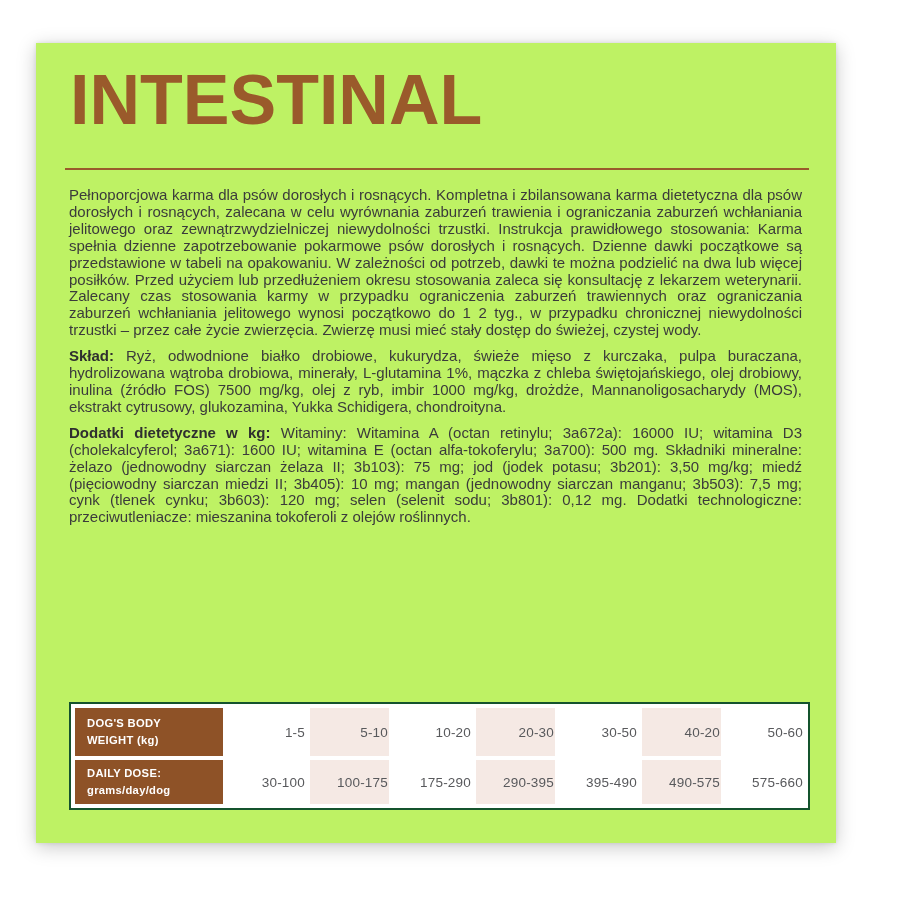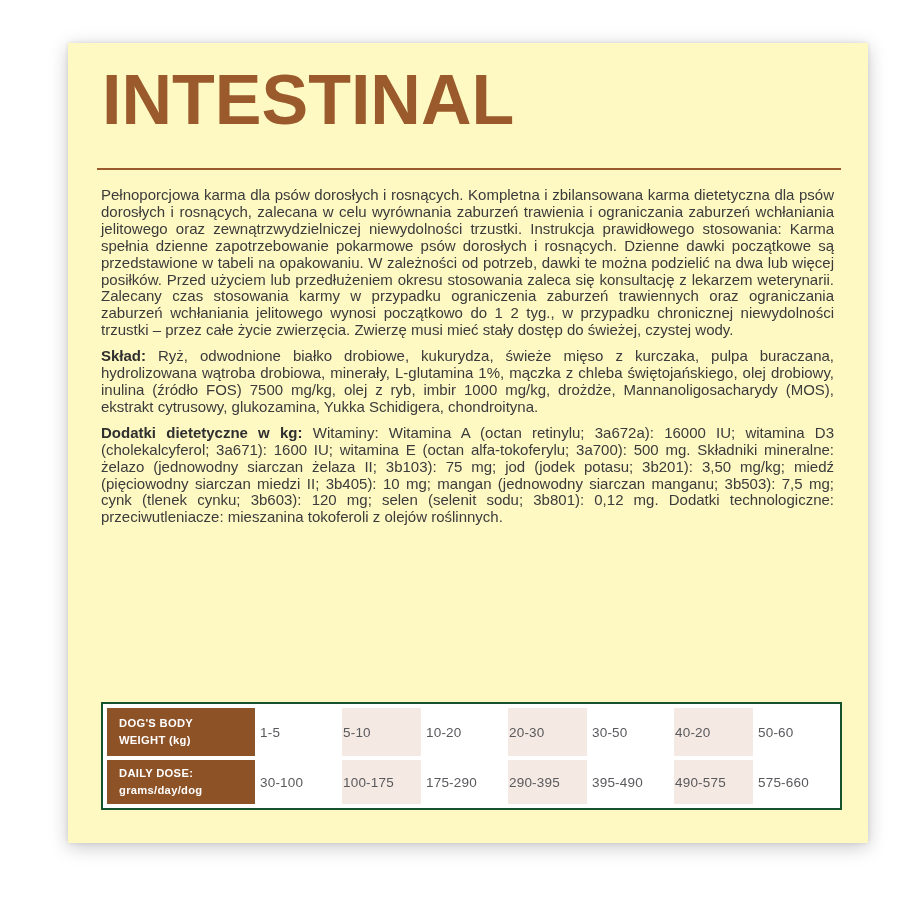--- a/index.html
+++ b/index.html
@@ -11,25 +11,25 @@
     font-family: "Liberation Sans", sans-serif;
   }
   .stage {
     position: relative;
     width: 900px;
     height: 900px;
     overflow: hidden;
   }
   .card {
     position: absolute;
-    left: 68px;
+    left: 36px;
     top: 43px;
     width: 800px;
     height: 800px;
-    background: #fef9c3;
+    background: #bef264;
     box-shadow: 0 4px 18px rgba(0,0,0,0.22), 0 0 4px rgba(0,0,0,0.10);
     box-sizing: border-box;
   }
   .product-title {
     position: absolute;
     left: 34px;
     top: 22px;
     margin: 0;
     font-size: 70px;
     font-weight: bold;
@@ -86,21 +86,21 @@
     color: #ffffff;
     text-align: left;
     vertical-align: middle;
     padding: 0 6px 0 12px;
     font-size: 11.2px;
     line-height: 1.5;
     font-weight: bold;
     letter-spacing: 0.3px;
   }
   .guide-table td {
-    text-align: left;
+    text-align: right;
     vertical-align: middle;
     font-size: 13.5px;
     letter-spacing: 0.2px;
     color: #58595c;
     background: #ffffff;
   }
   .guide-table tr.row-weight th, .guide-table tr.row-weight td { height: 46px; }
   .guide-table tr.row-dose th, .guide-table tr.row-dose td { height: 42px; }
   .guide-table td.stripe { background: #f5e9e4; }
 </style>

